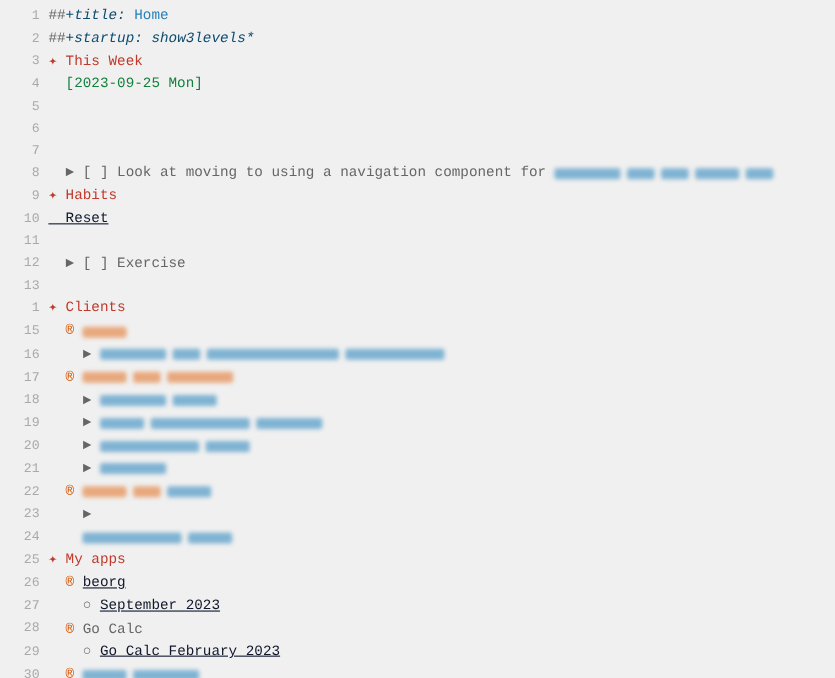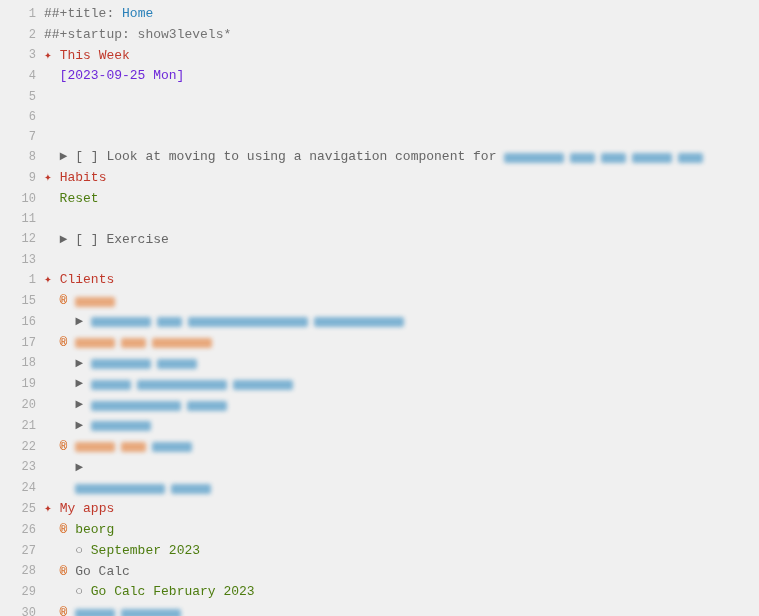--- a/index.html
+++ b/index.html
@@ -40,27 +40,27 @@
       font-size: 12px;
       user-select: none;
     }
 
     .line-content {
       display: flex;
       align-items: center;
       flex-wrap: nowrap;
     }
 
-    .color-purple { color: #737373; }
+    .color-purple { color: #0c4a6e; font-style: italic; }
     .color-red { color: #c0392b; }
     .color-blue { color: #2980b9; }
     .color-orange { color: #d35400; }
     .color-gray { color: #666; }
-    .color-link { color: #4d7c0f; }
-    .color-cyan { color: #6d28d9; }
+    .color-link { color: #0f172a; text-decoration: underline; }
+    .color-cyan { color: #15803d; }
 
     .blurred {
       display: inline-block;
       background: #a0a8c0;
       border-radius: 2px;
       height: 10px;
       vertical-align: middle;
       filter: blur(2px);
     }
 

